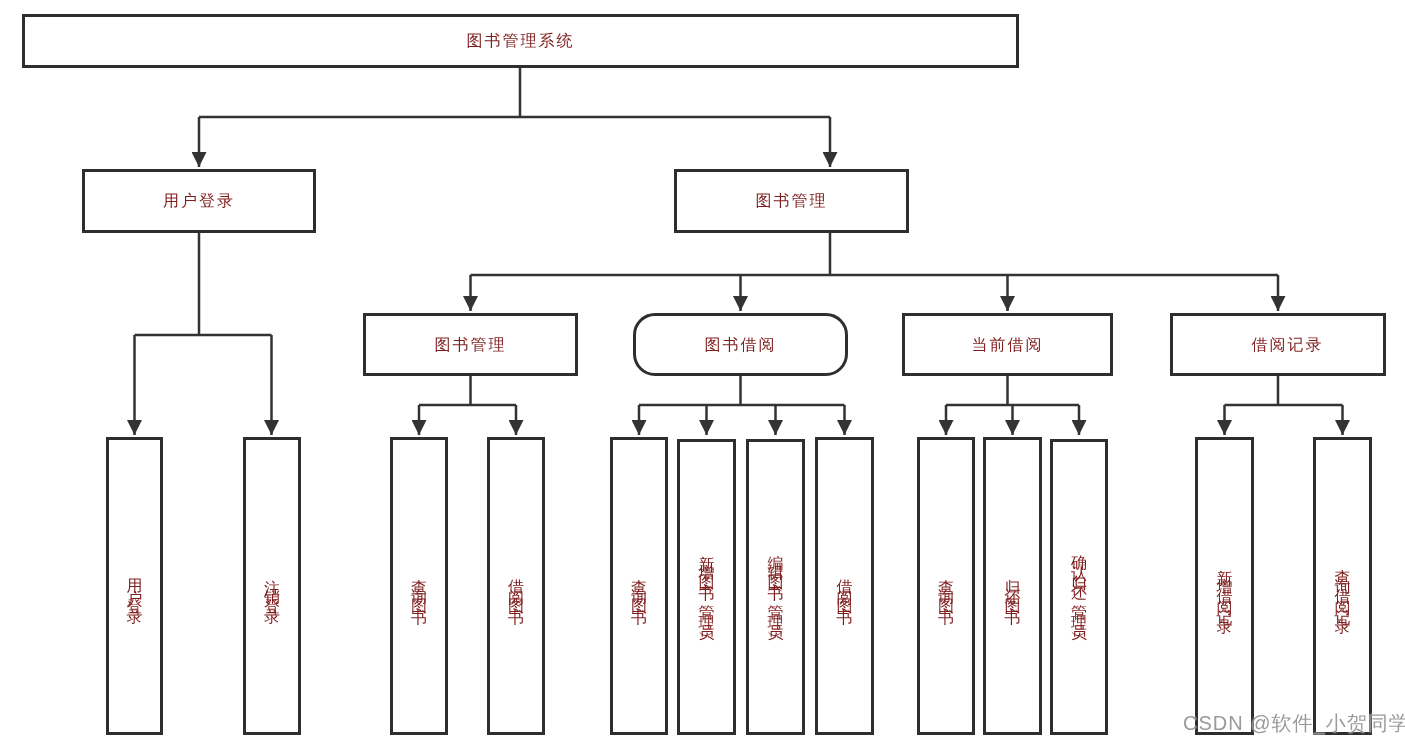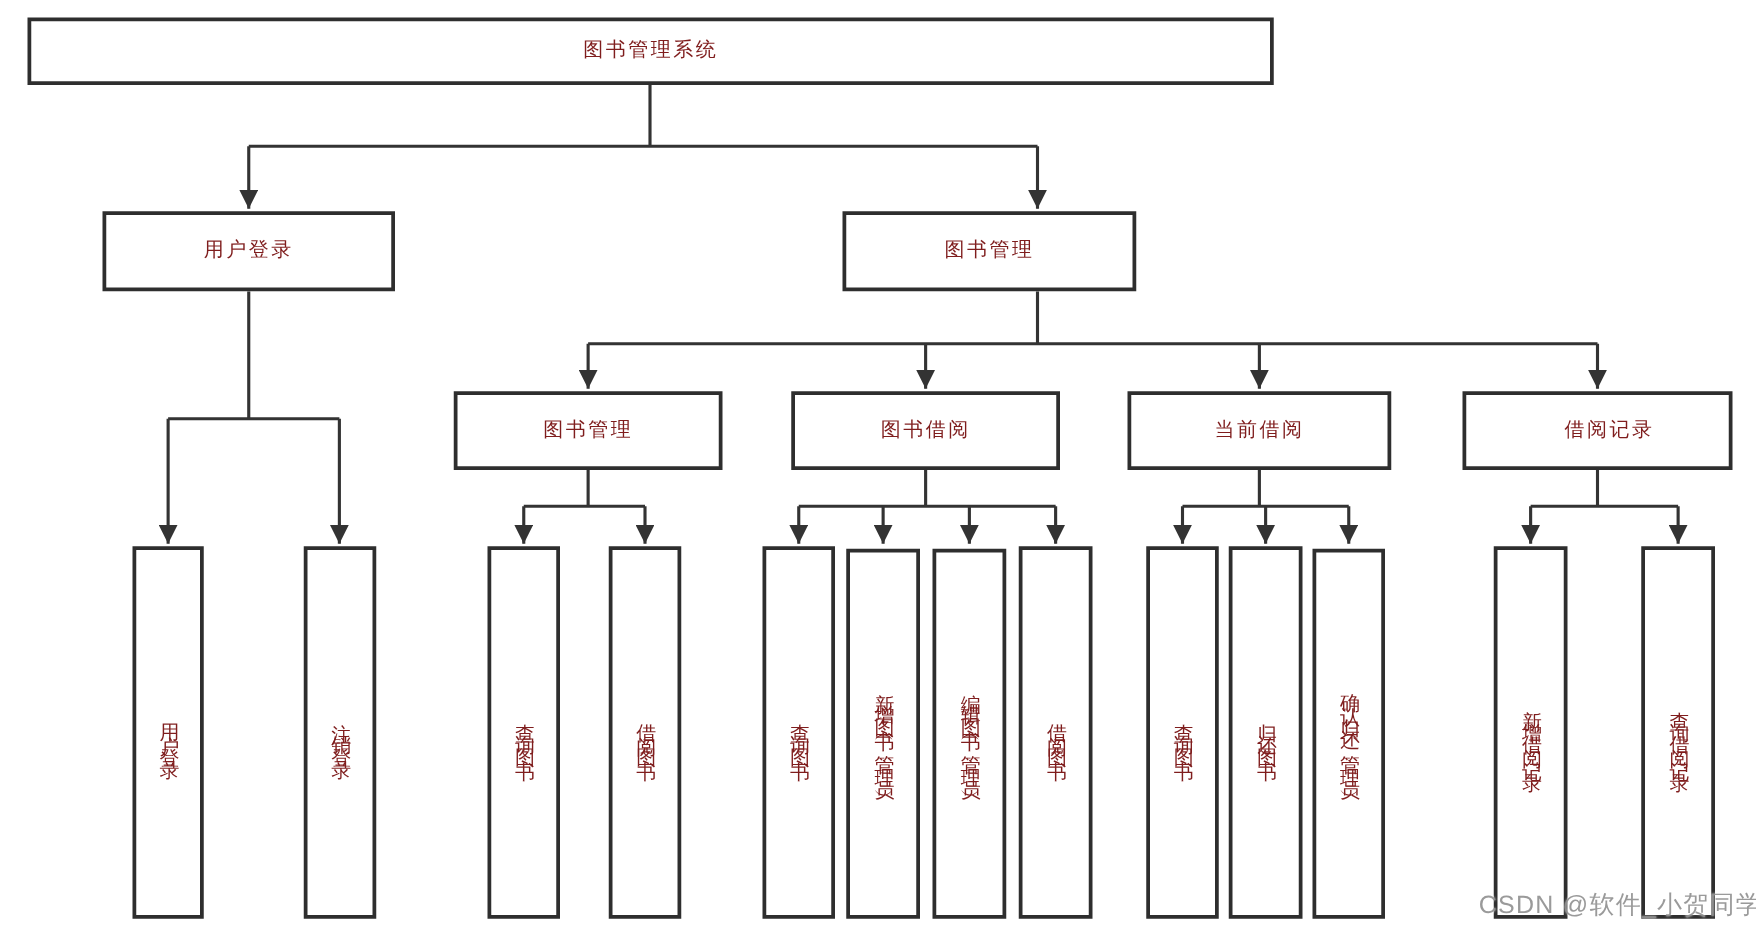--- a/index.html
+++ b/index.html
@@ -97,21 +97,21 @@
   <div class="node" style="left:82px;top:169px;width:234px;height:64px;">
     <span>用户登录</span>
   </div>
   <div class="node" style="left:674px;top:169px;width:235px;height:64px;">
     <span>图书管理</span>
   </div>
 
   <div class="node" style="left:363px;top:313px;width:215px;height:63px;">
     <span>图书管理</span>
   </div>
-  <div class="node" style="left:633px;top:313px;width:215px;height:63px;">
+  <div class="node" style="left:633px;top:313px;width:215px;height:63px;border-radius:22px;">
     <span>图书借阅</span>
   </div>
   <div class="node" style="left:902px;top:313px;width:211px;height:63px;align-items:center;">
     <span>当前借阅</span>
   </div>
   <div class="node" style="left:1170px;top:313px;width:216px;height:63px;padding-left:19px;">
     <span>借阅记录</span>
   </div>
 
   <div class="node vnode" style="left:106px;top:437px;width:57px;height:298px;">

